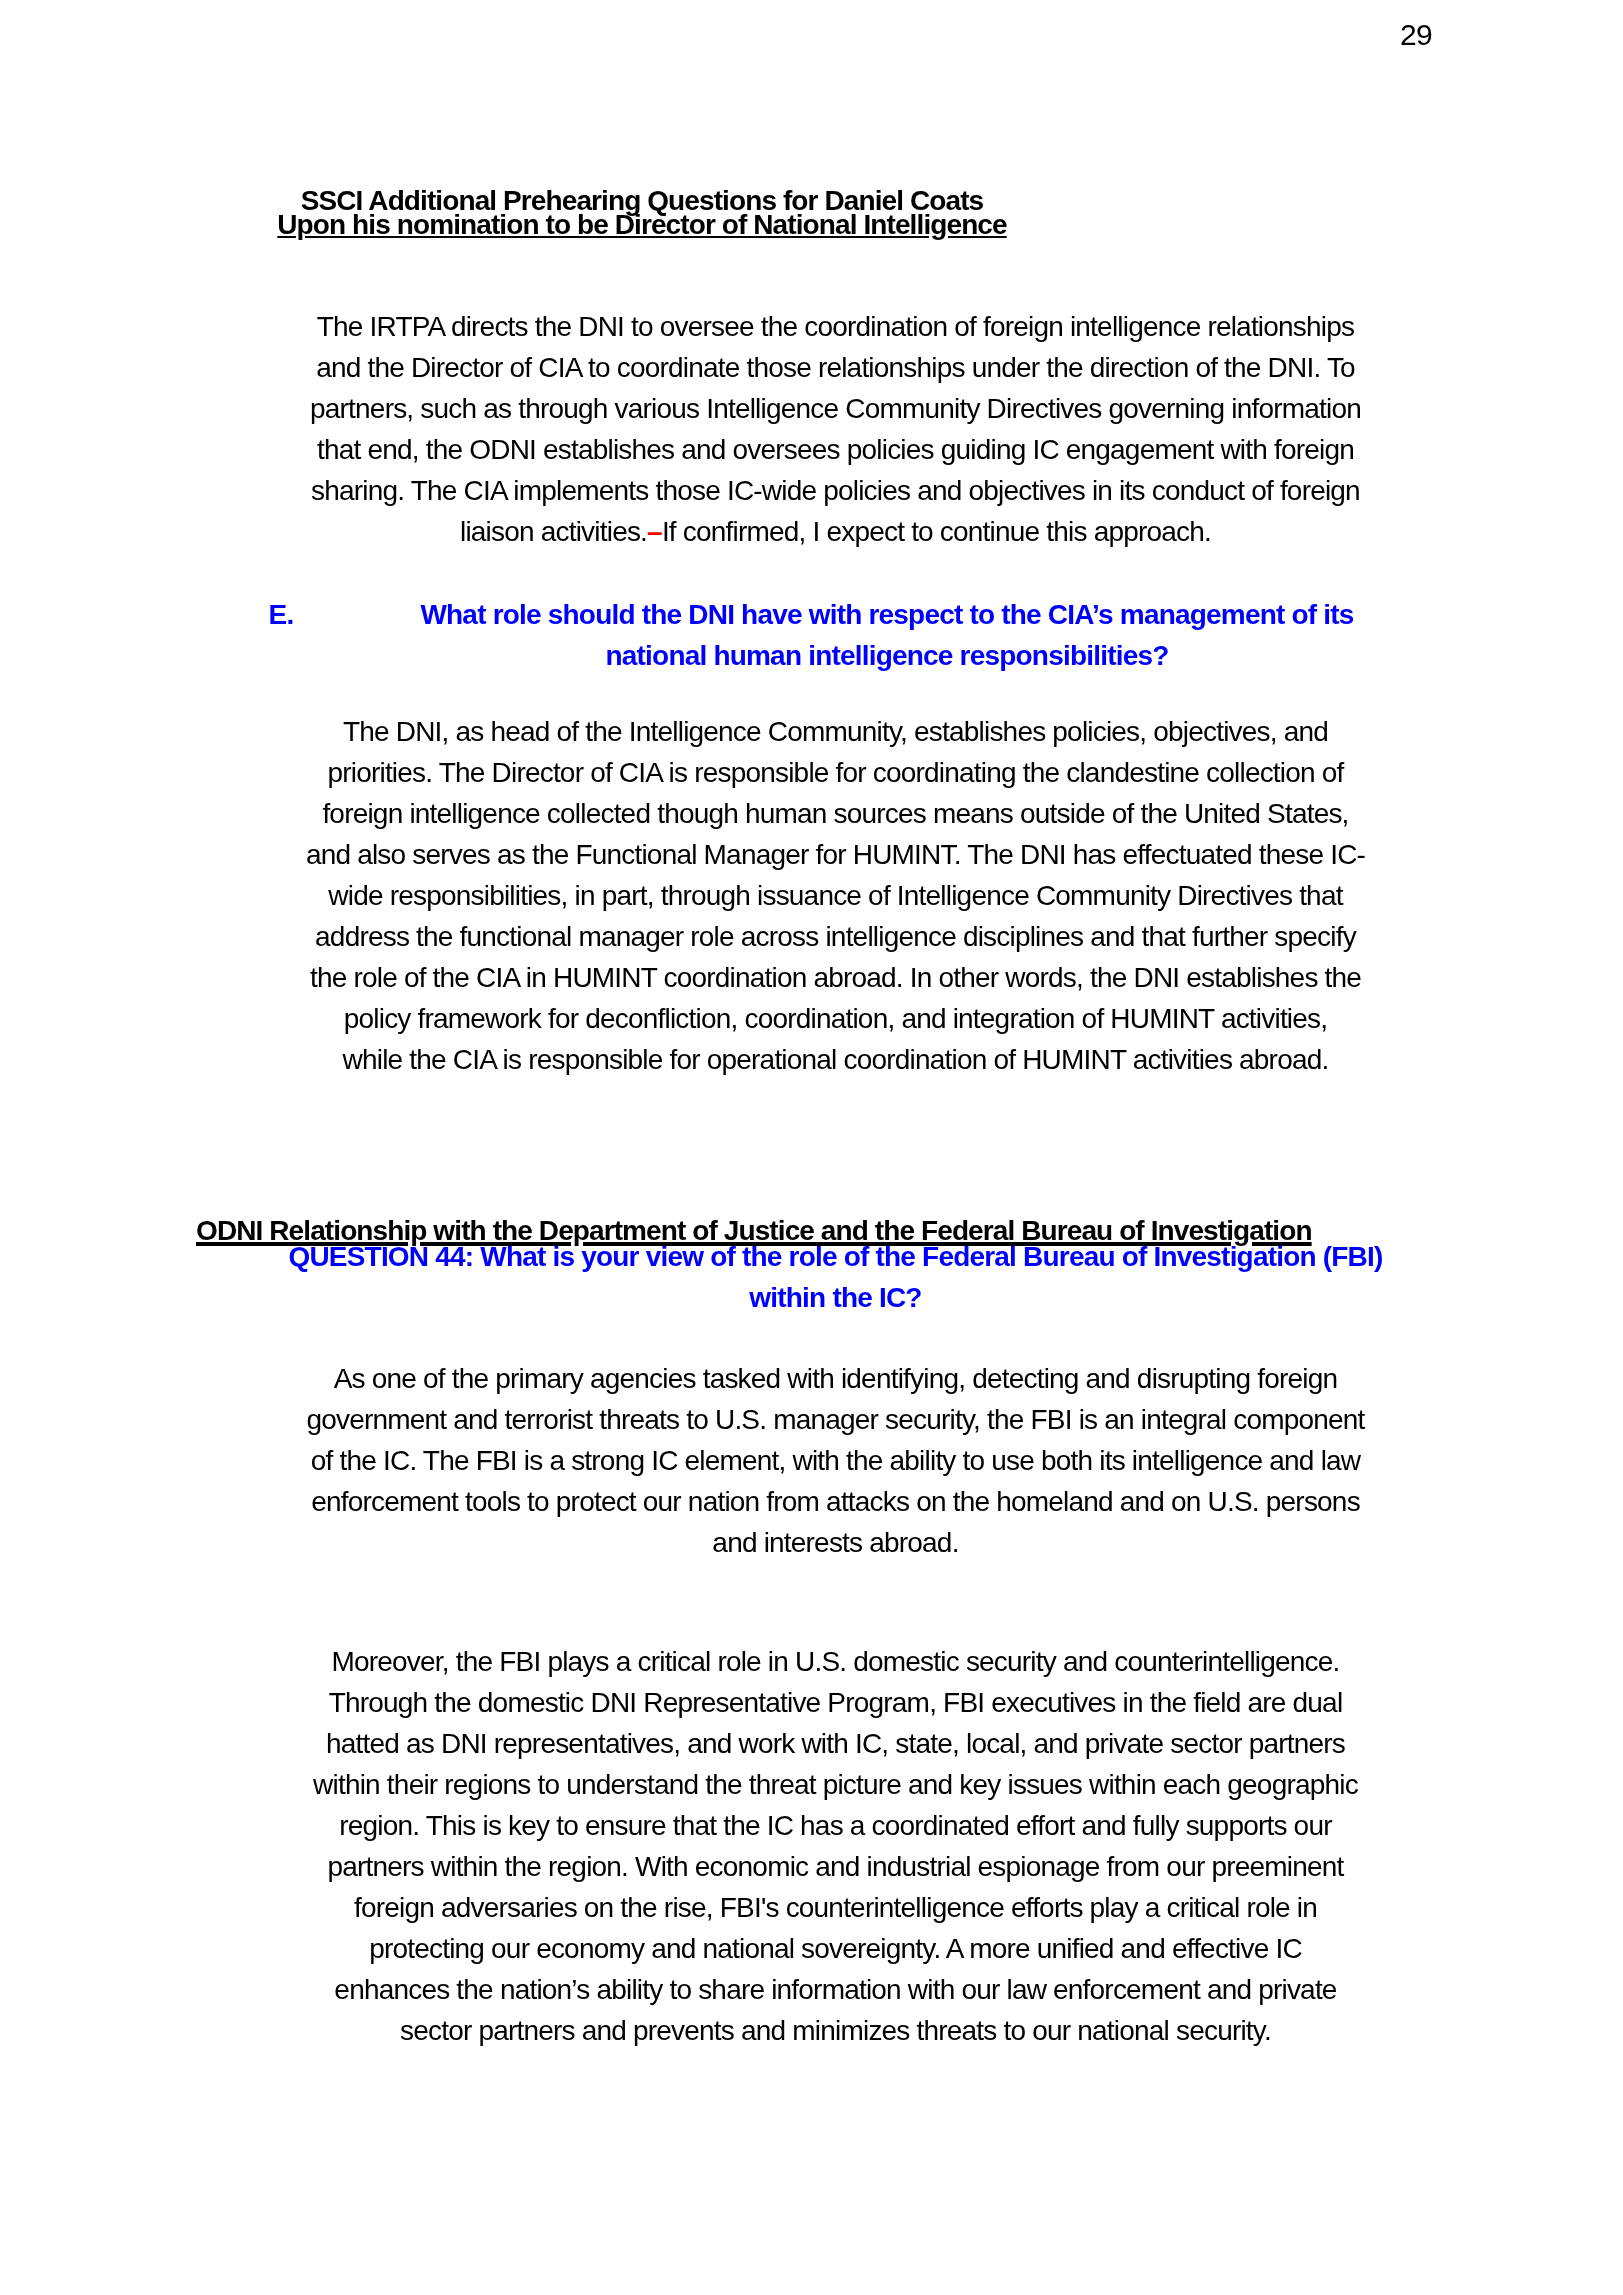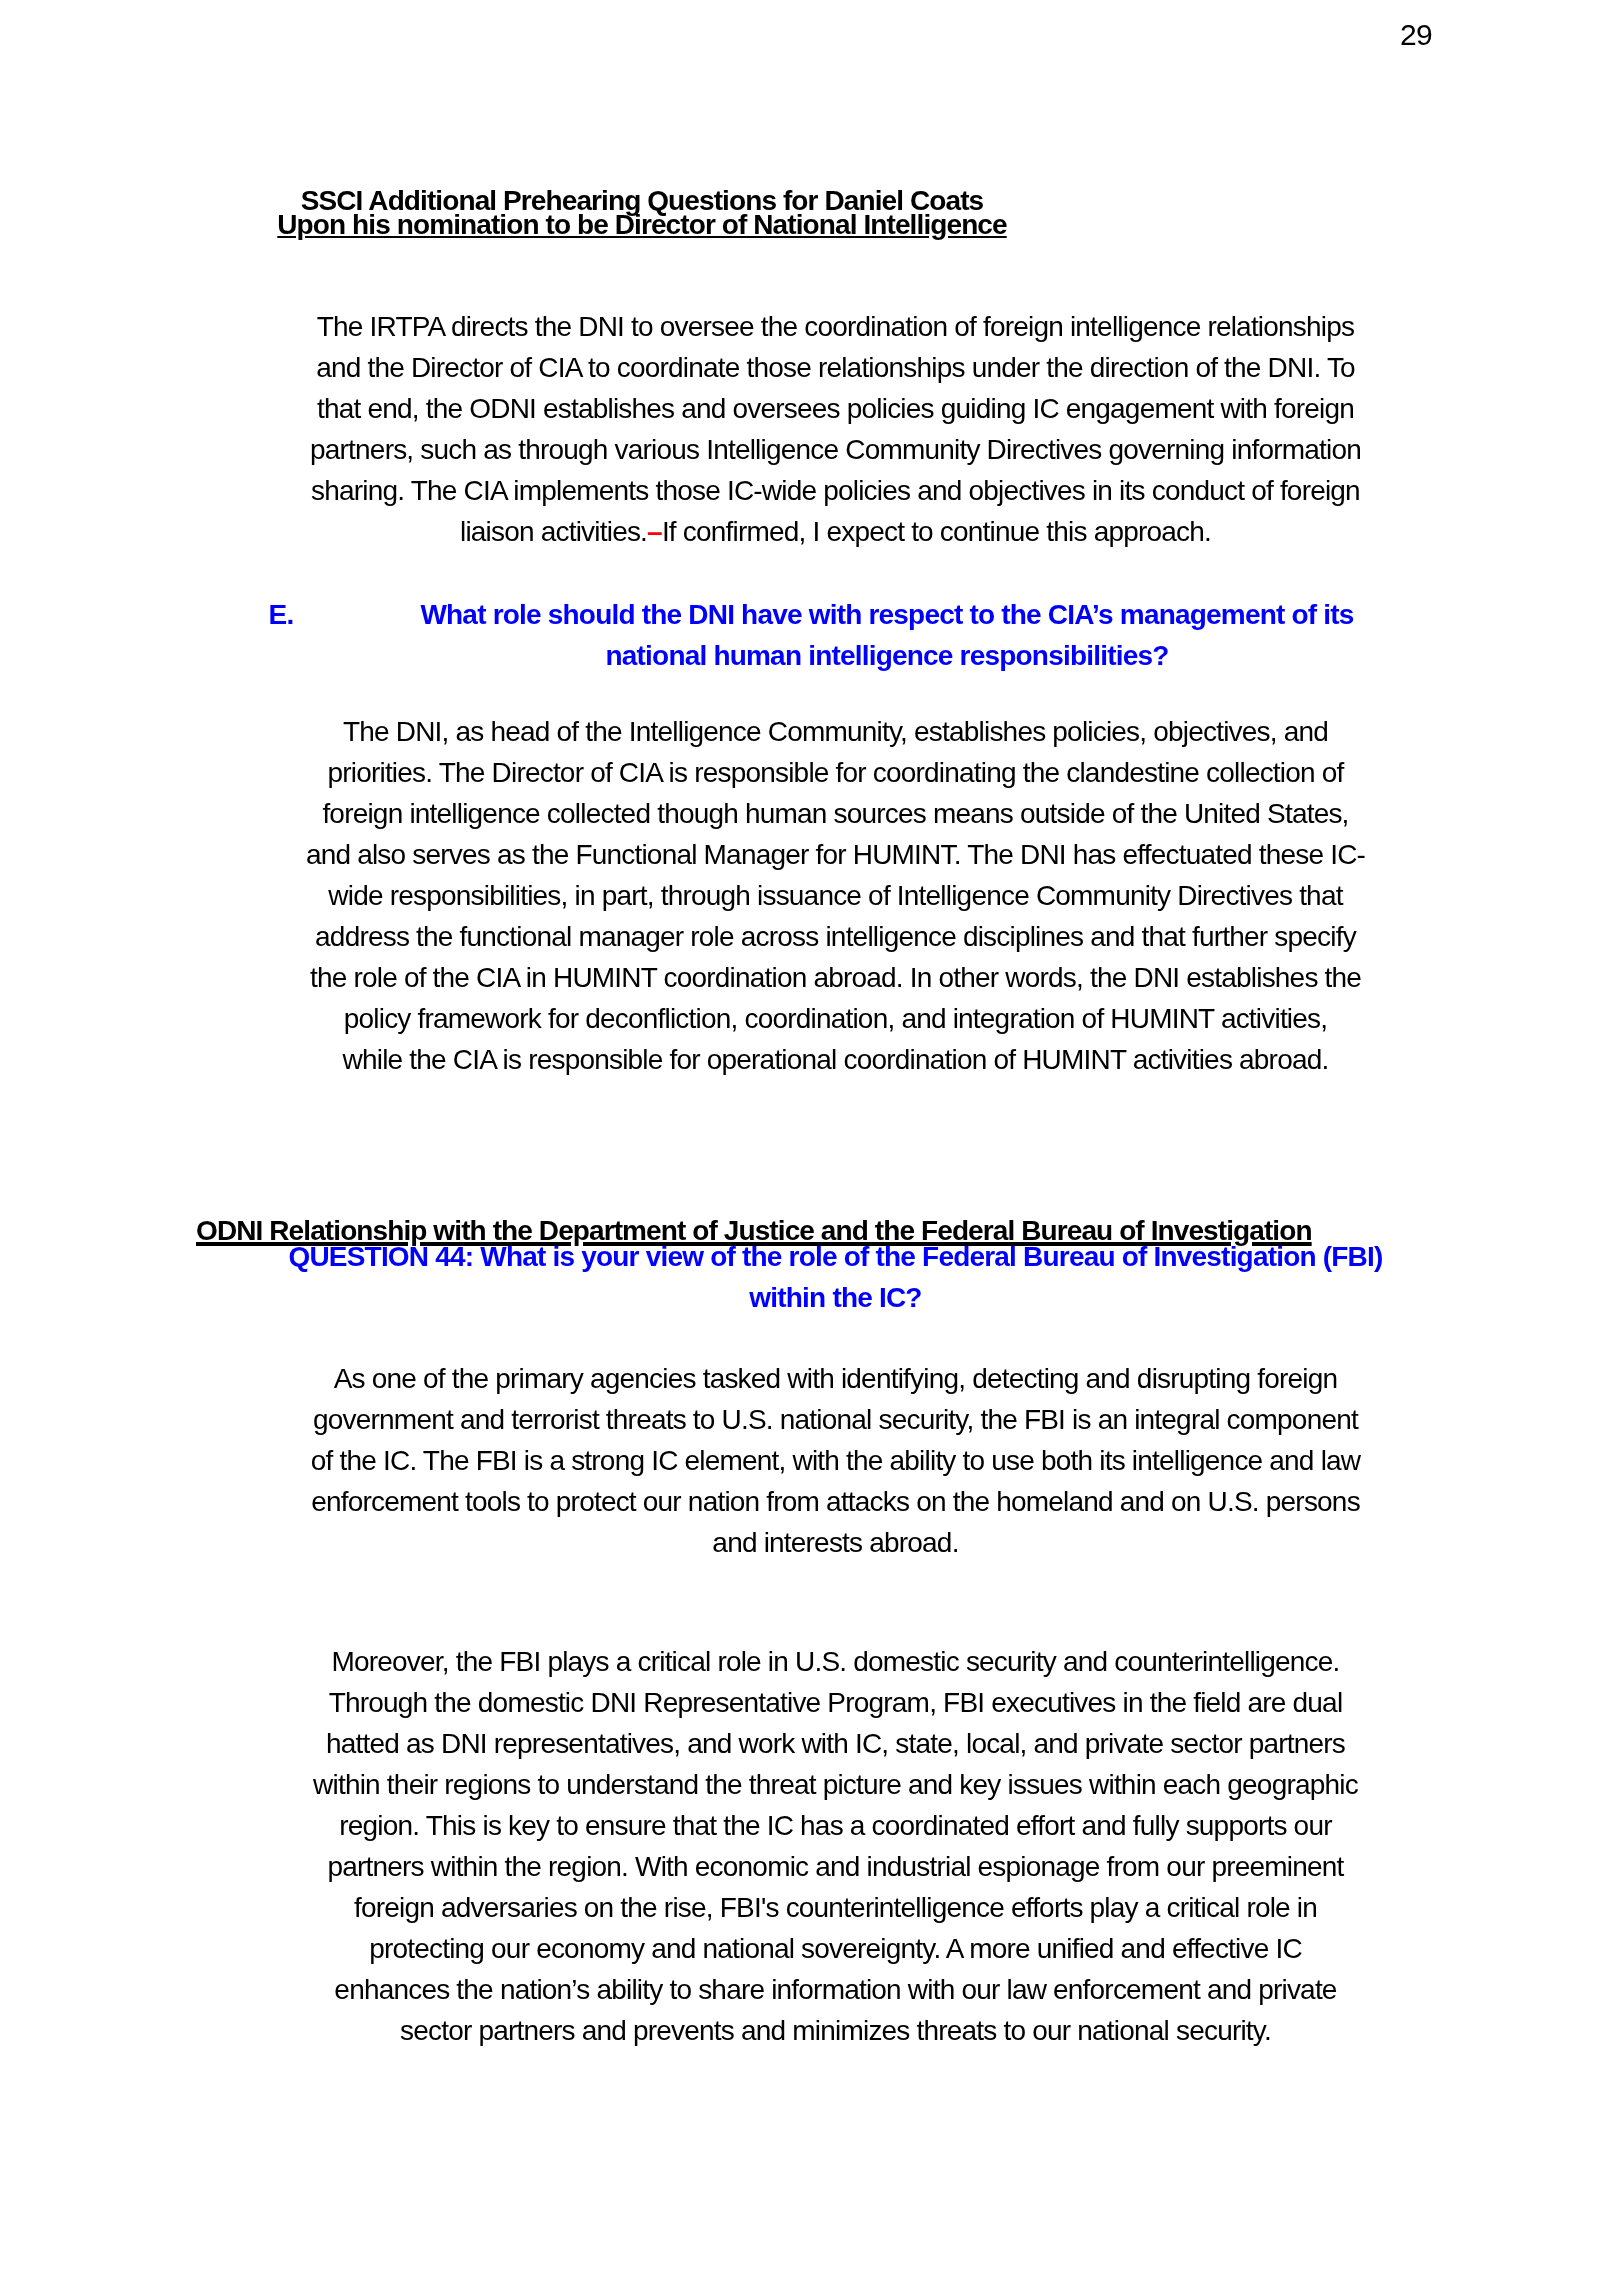--- a/index.html
+++ b/index.html
@@ -20,22 +20,22 @@
 
 <div>
   <div class="page-num">29</div>
 
   <div class="title" style="top:185px;">SSCI Additional Prehearing Questions for Daniel Coats</div>
   <div class="title" style="top:209px;text-decoration:underline;">Upon his nomination to be Director of National Intelligence</div>
 
   <div class="para" style="top:298px;">
     <span class="line">The IRTPA directs the DNI to oversee the coordination of foreign intelligence relationships</span>
     <span class="line">and the Director of CIA to coordinate those relationships under the direction of the DNI.  To</span>
+    <span class="line">partners, such as through various Intelligence Community Directives governing information</span>
     <span class="line">that end, the ODNI establishes and oversees policies guiding IC engagement with foreign</span>
-    <span class="line">partners, such as through various Intelligence Community Directives governing information</span>
     <span class="line">sharing.  The CIA implements those IC-wide policies and objectives in its conduct of foreign</span>
     <span class="line"><span>liaison activities.</span><span class="red-mark">–</span><span>If confirmed, I expect to continue this approach.</span></span>
   </div>
 
   <div>
     <div class="para blue q-label" style="top:586px; width:52px;">E.</div>
     <div class="para blue q-text" style="top:586px; width:1158px;">
       <span class="line">What role should the DNI have with respect to the CIA’s management of its</span>
       <span class="line">national human intelligence responsibilities?</span>
     </div>
@@ -55,21 +55,21 @@
 
   <div class="section" style="top:1215px;">ODNI Relationship with the Department of Justice and the Federal Bureau of Investigation</div>
 
   <div class="para blue" style="top:1228px;">
     <span class="line">QUESTION 44:  What is your view of the role of the Federal Bureau of Investigation (FBI)</span>
     <span class="line">within the IC?</span>
   </div>
 
   <div class="para" style="top:1350px;">
     <span class="line">As one of the primary agencies tasked with identifying, detecting and disrupting foreign</span>
-    <span class="line">government and terrorist threats to U.S. national security, the FBI is an integral component</span>
+    <span class="line">government and terrorist threats to U.S. manager security, the FBI is an integral component</span>
     <span class="line">of the IC.  The FBI is a strong IC element, with the ability to use both its intelligence and law</span>
     <span class="line">enforcement tools to protect our nation from attacks on the homeland and on U.S. persons</span>
     <span class="line">and interests abroad.</span>
   </div>
 
   <div class="para" style="top:1633px;">
     <span class="line">Moreover, the FBI plays a critical role in U.S. domestic security and counterintelligence.</span>
     <span class="line">Through the domestic DNI Representative Program, FBI executives in the field are dual</span>
     <span class="line">hatted as DNI representatives, and work with IC, state, local, and private sector partners</span>
     <span class="line">within their regions to understand the threat picture and key issues within each geographic</span>

